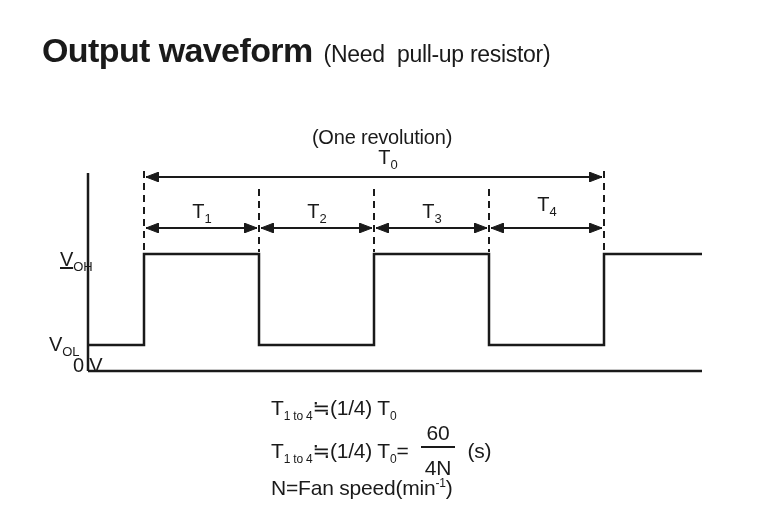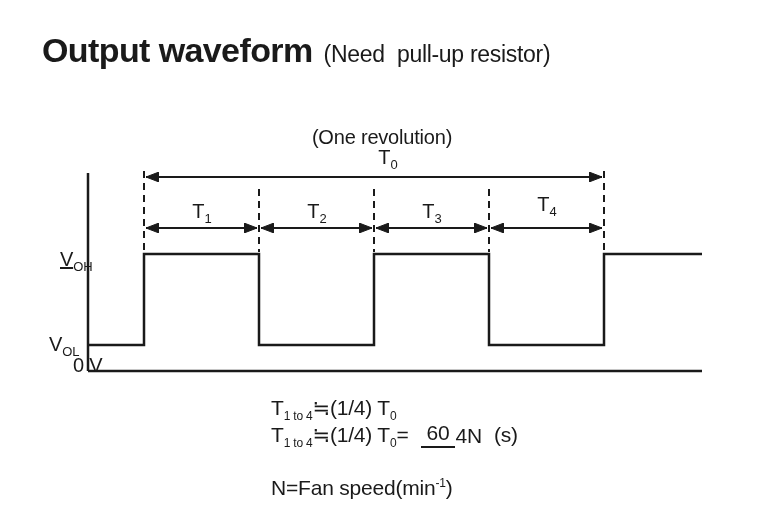--- a/index.html
+++ b/index.html
@@ -29,23 +29,23 @@
   .lbl-vol  { left:42px;  top:334px;margin-left:7px; }
   .lbl-0v   { left:46px;  top:355px; font-size:20px;margin-left:27px; }
 
   
   .formula { position:absolute; left:271px; font-size:21px; line-height:1; white-space:nowrap; letter-spacing:-0.2px; }
   .formula sub { font-size:12px; line-height:0;margin-top:24px; }
   .formula sup { font-size:12px; line-height:0; }
   .f1 { top:397px; }
   .f2 { top:421px; display:flex; align-items:center; gap:12px; }
   .f3 { top:477px; }
-  .frac { display:inline-flex; flex-direction:row; align-items:center; line-height:1.1; }
+  .frac { display:inline-flex; flex-direction:column; align-items:center; line-height:1.1; }
   .frac-num { padding:0 6px 2px 6px; border-bottom:2px solid #1a1a1a; }
-  .frac-den { padding-top:2px; }
+  .frac-den { padding-top:8px; }
 
   svg line, svg path { stroke:#1a1a1a; }
 </style>
 </head>
 <body>
 
 <div class="page">
 
   <div class="hdr">
     <div class="title-row">

